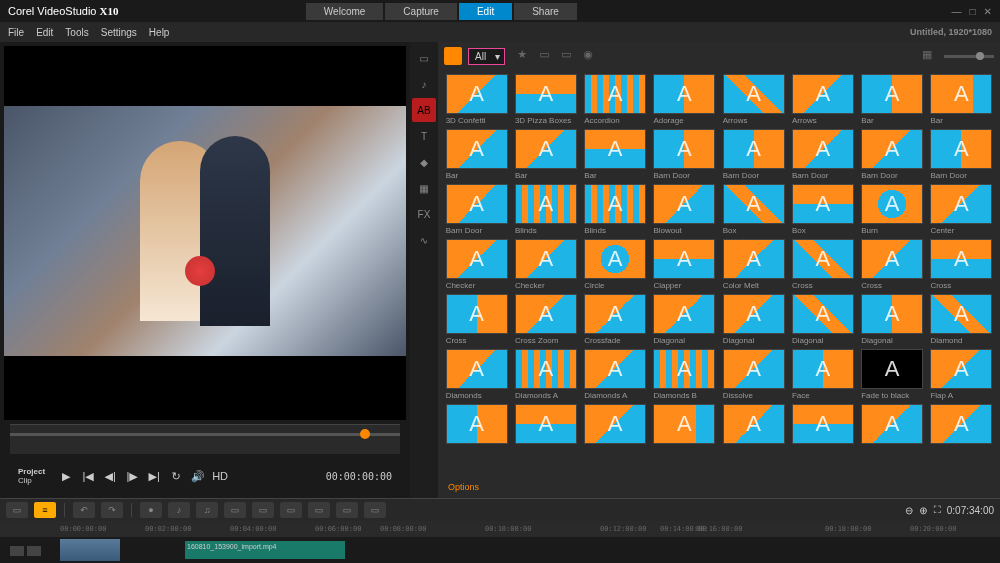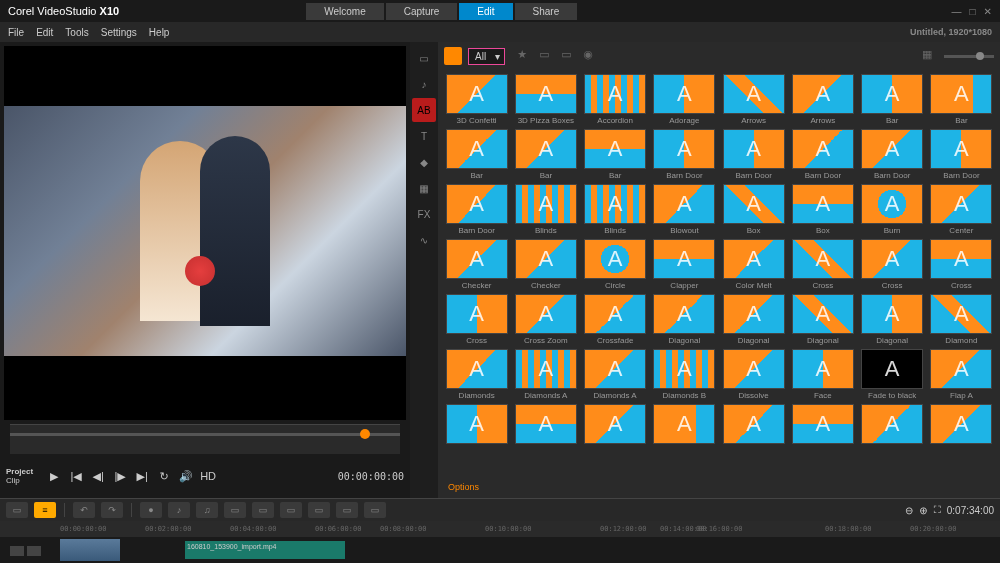--- a/index.html
+++ b/index.html
@@ -1,39 +1,39 @@
 <!DOCTYPE html>
 <html><head>
 <meta charset="utf-8">
 <style>
 * { box-sizing: border-box; margin: 0; padding: 0; font-family: Arial, sans-serif; }
 body { background: #2a2a2a; color: #ccc; width: 1000px; height: 563px; overflow: hidden; font-size: 10px; }
 .titlebar { height: 22px; background: #1a1a1a; display: flex; align-items: center; padding: 0 8px; }
 .logo { color: #fff; font-size: 11px; }
 .logo .vs { font-weight: normal; }
-.logo .x10 { font-weight: bold; }
+.logo .x10 { font-weight: bold; font-family: Liberation Serif, serif; }
 .tabs-top { display: flex; margin: 0 auto; gap: 2px; }
 .tab-t { padding: 3px 18px; background: #3a3a3a; color: #ccc; font-size: 10px; cursor: pointer; }
 .tab-t.active { background: #0088cc; color: #fff; }
 .win-ctrl { margin-left: auto; display: flex; gap: 8px; font-size: 10px; color: #888; }
 .menubar { height: 20px; background: #282828; display: flex; align-items: center; padding: 0 8px; gap: 12px; }
 .menubar span { font-size: 10px; cursor: pointer; }
 .proj-info { margin-left: auto; font-size: 9px; color: #888; font-weight: bold; }
 .main { display: flex; height: 456px; }
 .left { width: 410px; background: #1a1a1a; display: flex; flex-direction: column; }
 .preview { flex: 1; background: #000; position: relative; margin: 4px; }
 .preview-img { position: absolute; top: 60px; left: 0; right: 0; height: 250px; background: linear-gradient(135deg, #4a5568 0%, #718096 30%, #a0826d 50%, #cbd5e0 70%, #4a5568 100%); }
 .wedding { position: absolute; inset: 0; display: flex; align-items: center; justify-content: center; }
 .bride { width: 80px; height: 180px; background: linear-gradient(#d4a574, #f5e6d3); border-radius: 40px 40px 0 0; margin-right: -20px; }
 .groom { width: 70px; height: 190px; background: linear-gradient(#2d3748, #1a202c); border-radius: 35px 35px 0 0; }
 .flower { position: absolute; left: 45%; top: 60%; width: 30px; height: 30px; background: radial-gradient(#e53e3e, #c53030); border-radius: 50%; }
 .scrubber { height: 30px; background: #2a2a2a; position: relative; margin: 0 10px; border-top: 1px solid #444; padding-top: 8px; }
 .scrub-line { height: 3px; background: #555; position: relative; }
 .scrub-handle { position: absolute; right: 30px; top: -4px; width: 10px; height: 10px; background: #ff8800; border-radius: 50%; }
-.playback { height: 44px; display: flex; align-items: center; padding: 0 6px; gap: 4px; }
+.playback { height: 44px; display: flex; align-items: center; padding: 0 18px; gap: 4px; }
 .pb-lbl { display: flex; flex-direction: column; font-size: 8px; margin-right: 8px; }
 .pb-btn { width: 18px; height: 18px; display: flex; align-items: center; justify-content: center; color: #ccc; cursor: pointer; font-size: 11px; }
 .tc { margin-left: auto; font-family: monospace; font-size: 10px; }
 .right { flex: 1; background: #2a2a2a; display: flex; }
 .vtabs { width: 28px; background: #1e1e1e; display: flex; flex-direction: column; padding-top: 4px; gap: 2px; }
 .vtab { width: 24px; height: 24px; margin: 0 2px; display: flex; align-items: center; justify-content: center; font-size: 10px; color: #888; cursor: pointer; border-radius: 2px; }
 .vtab.active { background: #b91c1c; color: #000; font-weight: normal; }
 .lib { flex: 1; display: flex; flex-direction: column; }
 .lib-top { height: 28px; display: flex; align-items: center; padding: 0 6px; gap: 6px; background: #2a2a2a; }
 .lib-fold { width: 18px; height: 18px; background: #ff8800; border-radius: 2px; }
@@ -41,21 +41,21 @@
 .lib-dd:after { content: "▾"; position: absolute; right: 4px; }
 .lib-icons { display: flex; gap: 6px; margin-left: 6px; }
 .lib-ic { width: 16px; height: 16px; color: #666; font-size: 11px; }
 .lib-right { margin-left: auto; display: flex; align-items: center; gap: 6px; }
 .slider { width: 50px; height: 3px; background: #555; position: relative; }
 .slider-h { position: absolute; right: 10px; top: -3px; width: 8px; height: 8px; background: #888; border-radius: 50%; }
 .grid { flex: 1; overflow: auto; padding: 4px 6px; display: grid; grid-template-columns: repeat(8, 1fr); gap: 4px; align-content: start; }
 .thumb { display: flex; flex-direction: column; align-items: center; }
 .th-img { width: 62px; height: 40px; background: linear-gradient(135deg, #ff8c1a 0%, #ff8c1a 50%, #1eb4e6 50%, #1eb4e6 100%); position: relative; display: flex; align-items: center; justify-content: center; border: 1px solid #444; }
 .th-a { font-size: 22px; color: rgba(255,255,255,0.85); font-weight: 300; font-family: Arial; }
-.th-lbl { font-size: 8px; color: #999; margin-top: 2px; text-align: center; white-space: nowrap; overflow: hidden; width: 62px; text-overflow: ellipsis; }
+.th-lbl { font-size: 8px; color: #999; margin-top: 2px; white-space: nowrap; overflow: hidden; width: 62px; text-overflow: ellipsis; }
 .opts { height: 16px; padding: 0 10px; font-size: 9px; color: #ff8800; }
 .timeline { height: 65px; background: #1e1e1e; border-top: 1px solid #444; }
 .tl-top { height: 22px; display: flex; align-items: center; padding: 0 6px; gap: 6px; background: #282828; }
 .tl-btn { width: 22px; height: 16px; background: #3a3a3a; border-radius: 2px; font-size: 9px; display: flex; align-items: center; justify-content: center; color: #888; cursor: pointer; }
 .tl-btn.act { background: #ffaa00; color: #000; }
 .tl-sep { width: 1px; height: 14px; background: #444; margin: 0 2px; }
 .tl-tc { margin-left: auto; font-family: monospace; font-size: 10px; color: #ccc; display: flex; align-items: center; gap: 6px; }
 .tl-ruler { height: 16px; background: #2a2a2a; display: flex; align-items: center; font-size: 7px; color: #666; position: relative; padding-left: 60px; }
 .tl-tick { position: absolute; font-family: monospace; }
 .tl-tracks { height: 27px; background: #1a1a1a; display: flex; }

